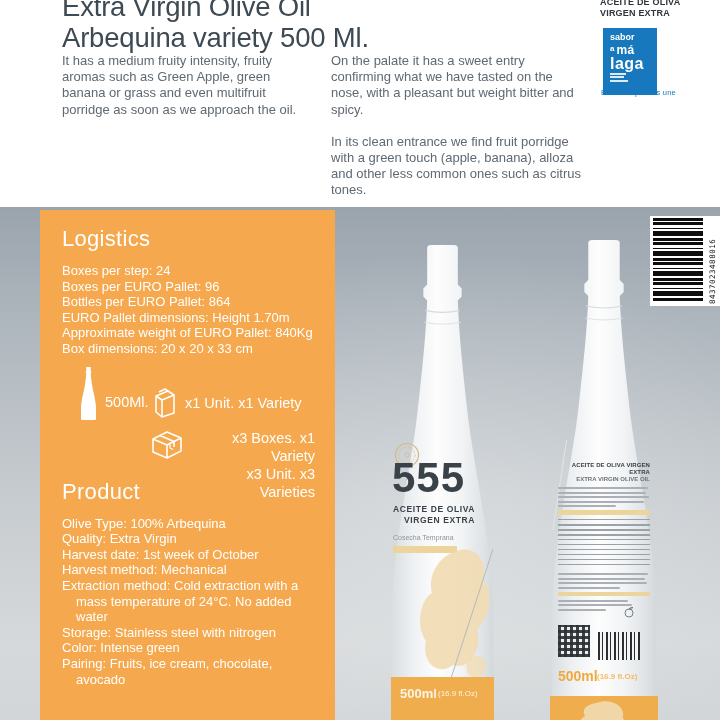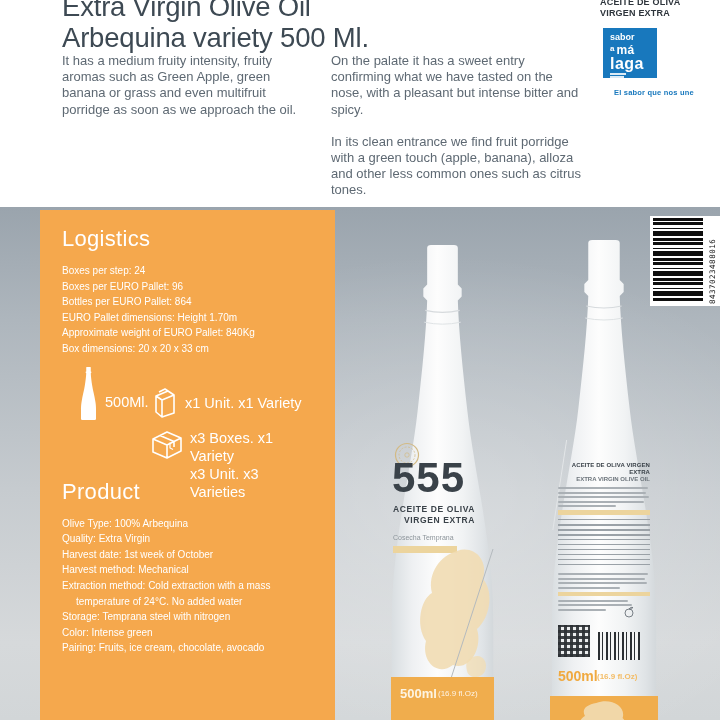--- a/index.html
+++ b/index.html
@@ -10,29 +10,29 @@
   
   .title { position:absolute; left:62px; top:-9px; font-size:27.5px; line-height:31px;
            font-weight:500; color:#3d4953; letter-spacing:-0.2px; }
   .title span { display:block; }
   .cols { position:absolute; left:62px; top:53px; width:524px; display:flex; gap:14px; }
   .col { width:255px; font-size:13px; line-height:16.2px; color:#5e6973; }
   .col p { margin-bottom:16px; }
 
   .cert-text { position:absolute; left:600px; top:-3px; font-size:9px; font-weight:bold;
                line-height:10.5px; color:#2e353c; letter-spacing:0.2px; }
-  .malaga-logo { position:absolute; left:603px; top:28px; width:54px; height:50px;
+  .malaga-logo { position:absolute; left:603px; top:28px; width:54px; height:67px;
                  background:#1878bd; color:#fff; padding:5px 0 0 7px; overflow:hidden; }
   .ml-sabor { font-size:9px; font-weight:bold; line-height:9px; }
   .ml-row { display:flex; align-items:flex-end; line-height:14px; }
   .ml-a { font-size:8px; font-weight:bold; margin-right:2px; padding-bottom:1px; }
   .ml-big { font-size:12px; font-weight:bold; letter-spacing:0.5px; }
   .ml-laga { font-size:16px; font-weight:bold; line-height:14px; letter-spacing:0.5px; }
   .ml-bars div { height:2px; background:rgba(255,255,255,0.85); margin-top:1.5px; }
-  .tagline { position:absolute; left:614px; top:88px; font-size:7.5px; font-weight:bold;
+  .tagline { position:absolute; left:601px; top:88px; font-size:7.5px; font-weight:normal;
              color:#1878bd; letter-spacing:0.2px; }
 
   
   .photo { position:absolute; left:0; top:207px; width:720px; height:513px;
            background:linear-gradient(180deg,#9aa4ad 0%, #aeb6bd 22%, #c6cbcf 55%, #d6d9db 85%, #d2d6d8 100%); }
   .photo-glow { position:absolute; inset:0;
            background:radial-gradient(ellipse at 62% 60%, rgba(255,255,255,0.28), rgba(255,255,255,0) 60%); }
 
   
   .bottle { position:absolute; overflow:hidden;text-align:right; }
@@ -74,24 +74,24 @@
   .barcode-bars { position:absolute; left:3px; top:2px; width:50px; height:84px;
         background:repeating-linear-gradient(180deg,#0e0e0e 0 3px, #fff 3px 4px, #0e0e0e 4px 7px, #fff 7px 10px, #0e0e0e 10px 11px, #fff 11px 13px, #0e0e0e 13px 18px, #fff 18px 20px); }
   .barcode-number { position:absolute; right:3px; top:0; height:88px;
         writing-mode:vertical-rl; transform:rotate(180deg);
         font-family:"DejaVu Sans Mono", monospace; font-size:7.5px; letter-spacing:0.5px; color:#111; }
 
   
   .panel { position:absolute; left:40px; top:210px; width:295px; height:510px;
            background:#f5a84d; color:#fff; padding:16px 20px 0 22px; }
   .panel h2 { font-size:22px; font-weight:500; letter-spacing:0.3px; margin-bottom:11px; }
-  .loglines div, .prodlines div { font-size:10px; line-height:15.6px; }
+  .loglines div, .prodlines div { font-size:13px; line-height:15.6px; }
   .prodlines div { padding-left:14px; text-indent:-14px; }
 
-  .iconzone { position:relative; height:108px; margin:10px 0 4px 0; }
+  .iconzone { position:relative; height:108px; margin:10px 0 4px 0;text-align:right; }
   .ic-bottle { position:absolute; left:18px; top:0px; width:17px; height:53px; }
   .ic-500 { position:absolute; left:43px; top:27px; font-size:14.5px; }
   .ic-box1 { position:absolute; left:92px; top:20px; width:22px; height:31px; }
   .ic-pack1 { position:absolute; left:123px; top:28px; font-size:14.5px; }
   .ic-box2 { position:absolute; left:88px; top:60px; width:34px; height:34px; }
   .ic-pack2 { position:absolute; left:128px; top:62px; font-size:14.5px; line-height:18px; }
 </style>
 </head>
 <body>
 
@@ -100,21 +100,21 @@
   <h1 class="title">
     <span>Extra Virgin Olive Oil</span>
     <span>Arbequina variety 500 Ml.</span>
   </h1>
 
   <div class="cols">
     <div class="col">
       <p>It has a medium fruity intensity, fruity aromas such as Green Apple, green banana or grass and even multifruit porridge as soon as we approach the oil.</p>
     </div>
     <div class="col">
-      <p>On the palate it has a sweet entry confirming what we have tasted on the nose, with a pleasant but intense bitter and spicy.</p>
+      <p>On the palate it has a sweet entry confirming what we have tasted on the nose, with a pleasant but weight bitter and spicy.</p>
       <p>In its clean entrance we find fruit porridge with a green touch (apple, banana), alloza and other less common ones such as citrus tones.</p>
       <p>Very harmonious, elegant and surprising.</p>
     </div>
   </div>
 
   <div class="cert-text">
     <div>ACEITE DE OLIVA</div>
     <div>VIRGEN EXTRA</div>
   </div>
 
@@ -264,19 +264,19 @@
       </div>
     </div>
 
     <h2>Product</h2>
     <div class="prodlines">
       <div>Olive Type: 100% Arbequina</div>
       <div>Quality: Extra Virgin</div>
       <div>Harvest date: 1st week of October</div>
       <div>Harvest method: Mechanical</div>
       <div>Extraction method: Cold extraction with a mass temperature of 24°C. No added water</div>
-      <div>Storage: Temprana steel with nitrogen</div>
+      <div>Storage: Stainless steel with nitrogen</div>
       <div>Color: Intense green</div>
       <div>Pairing: Fruits, ice cream, chocolate, avocado</div>
     </div>
   </aside>
 
 </div>
 
 </body></html>

